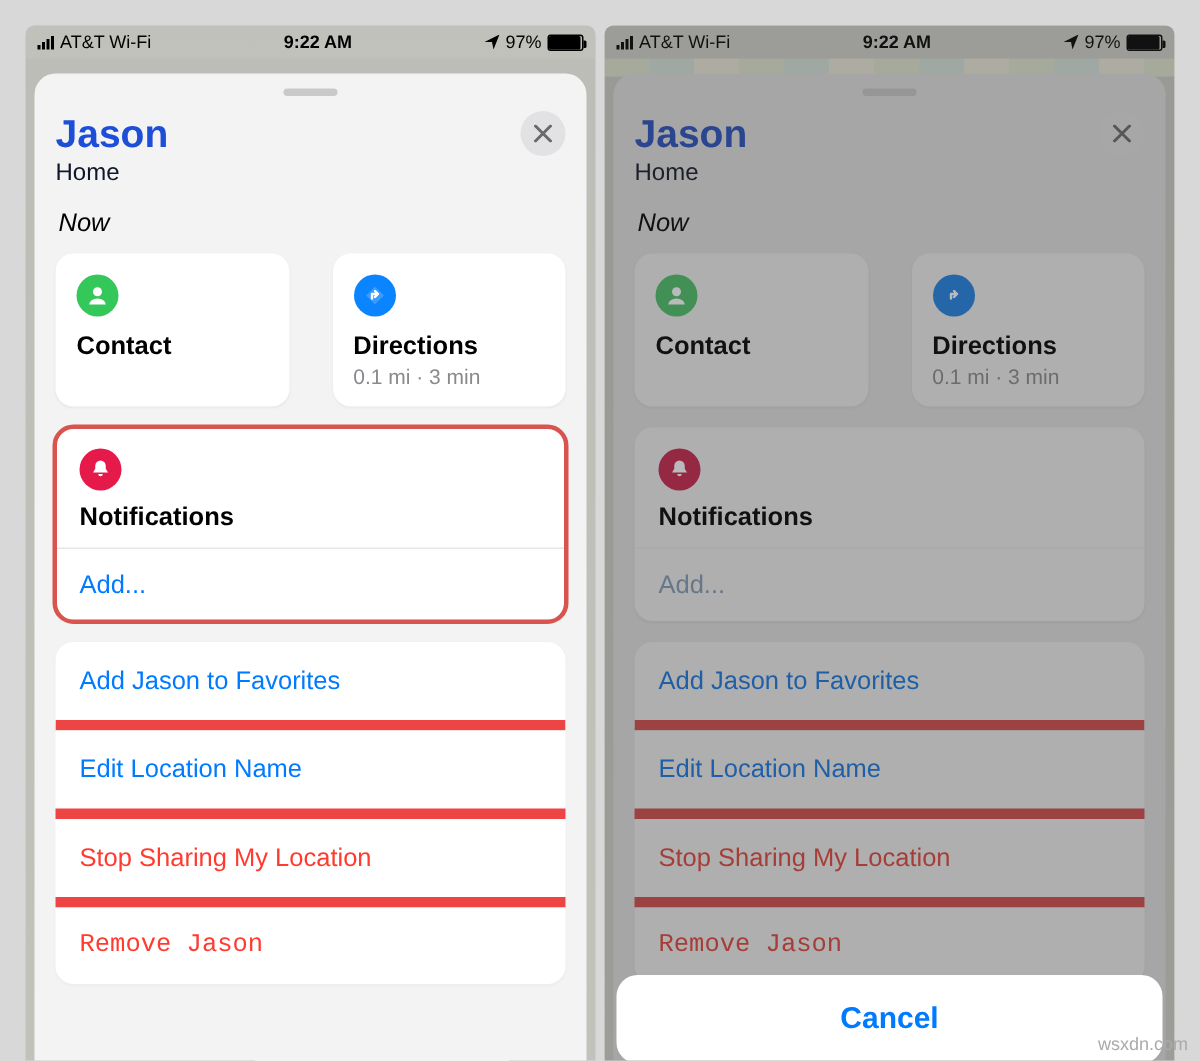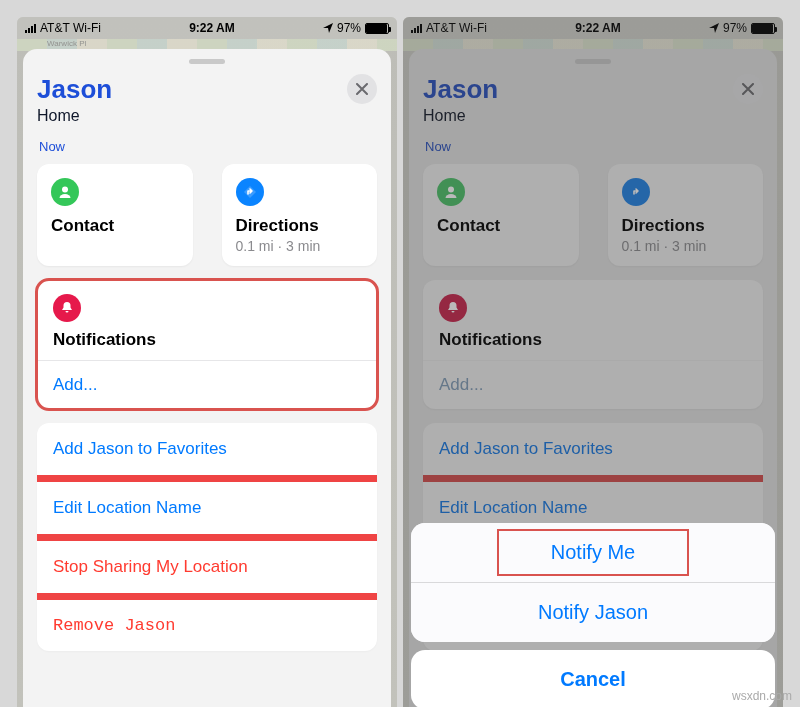--- a/index.html
+++ b/index.html
@@ -78,21 +78,21 @@
     margin: 0 auto 10px auto;
   }
   .header-row { display:flex; justify-content:space-between; align-items:flex-start; }
   .title-block .title { font-size: 26px; font-weight: 700; color:#1d4ed8; }
   .title-block .subtitle { font-size: 16px; color: #0f172a; margin-top: 2px;}
   .close-btn {
     width: 30px; height: 30px; border-radius: 15px; background:#e2e2e4;
     display:flex; align-items:center; justify-content:center;
     color:#6a6a6e; font-size:16px; cursor:pointer;
   }
-  .now { font-size: 13px; color:#1d4ed8; margin: 14px 0 10px 2px; }
+  .now { font-size: 17px; color:#000000; margin: 14px 0 10px 2px; font-style: italic; }
   .tiles { display:flex; gap: 29px; margin-bottom: 14px; }
   .tile {
     flex:1; background:#fff; border-radius: 12px; padding: 14px 14px 12px 14px;
     box-shadow: 0 1px 2px rgba(0,0,0,0.05);
   }
   .phone.dimmed .tile, .phone.dimmed .card, .phone.dimmed .list-row {
     background:#eeeeee;
   }
   .tile .icon { width:28px; height:28px; border-radius:14px; display:flex; align-items:center; justify-content:center; margin-bottom:10px; }
   .ic-contact { background:#34c759; }
@@ -171,21 +171,20 @@
           <svg width="10" height="10" viewBox="0 0 10 10">
               <path d="M0 5 L10 0 L6 10 L5 5 Z" fill="#000"></path>
             </svg>
         </span>
         <span>97%</span>
         <div class="battery">
             <div class="fill" style="width:97%"></div>
           </div>
       </div>
     </div>
-    <div class="mapstrip">Warwick Pl</div>
 
     <div class="sheet">
       <div class="grabber"></div>
       <div class="header-row">
         <div class="title-block">
           <div class="title">Jason</div>
           <div class="subtitle">Home</div>
         </div>
         <div class="close-btn">
           <span>
@@ -318,23 +317,19 @@
 
       <div class="list list-group">
         <div class="list-row">Add Jason to Favorites</div>
         <div class="list-row">Edit Location Name</div>
         <div class="list-row destructive">Stop Sharing My Location</div>
         <div class="list-row destructive">Remove Jason</div>
       </div>
     </div>
 
     <div class="overlay">
-      <div class="as-group">
-        <div class="as-item highlight">Notify Me</div>
-        <div class="as-item">Notify Jason</div>
-      </div>
       <div class="as-cancel">Cancel</div>
     </div>
   </div>
 
 </div>
 
 <div class="watermark">wsxdn.com</div>
 
 </body></html>

